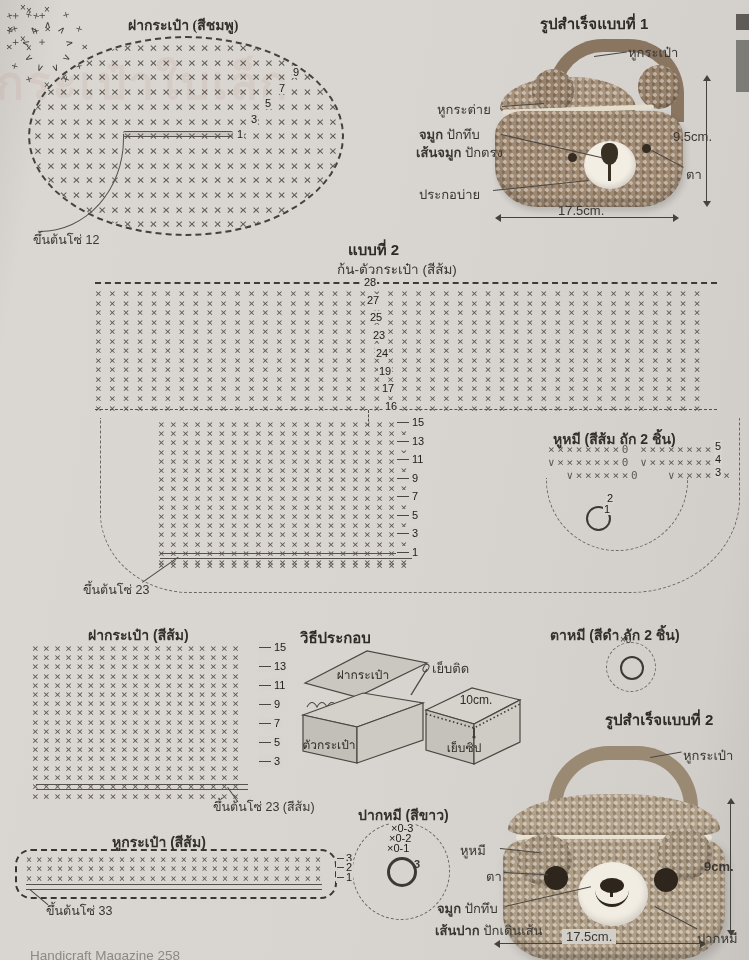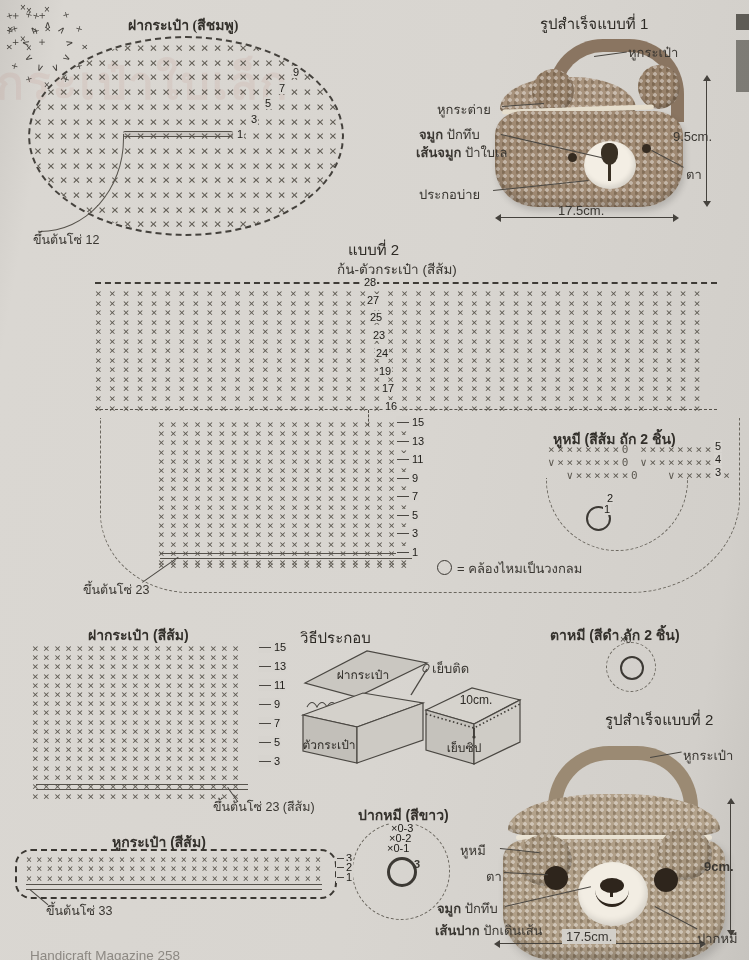--- a/index.html
+++ b/index.html
@@ -2,21 +2,21 @@
 <html><head>
 <meta charset="utf-8">
 <style>
   html,body{margin:0;padding:0;background:#9a978f;}
   #page{position:relative;width:749px;height:960px;overflow:hidden;
     background:linear-gradient(100deg,#ccc9c4 0%,#dad7d2 7%,#d8d5d0 55%,#d2cfca 90%,#c7c4bf 100%);
     font-family:"Liberation Sans",sans-serif;color:#3e3b36;}
   .abs{position:absolute;}
   .t{position:absolute;white-space:nowrap;font-size:13px;color:#3a3732;}
   .title{font-weight:bold;font-size:14px;color:#33302b;}
-  .big{font-weight:normal;font-size:15px;color:#2e2b26;}
+  .big{font-weight:bold;font-size:15px;color:#2e2b26;}
   .grid{position:absolute;font-family:"DejaVu Sans Mono",monospace;white-space:pre;color:#5d5951;}
   .numcol{position:absolute;}
   .numcol span{position:absolute;font-size:11px;line-height:12px;color:#22201c;background:#d7d4cf;padding:0 1px;white-space:nowrap;}
   .ticks span::before{content:"";display:inline-block;width:12px;height:1px;background:#4a4742;vertical-align:3px;margin-right:3px;}
   .sticks span::before{content:"";display:inline-block;width:7px;height:1px;background:#4a4742;vertical-align:3px;margin-right:2px;}
   .radial span{position:absolute;font-size:10px;color:#44413c;line-height:12px;}
   .lead{position:absolute;height:1px;background:#4a4742;transform-origin:0 0;}
   .mv{position:absolute;width:1px;background:#45423d;}
   .mv::before{content:"";position:absolute;top:-6px;left:-3.5px;border:4px solid transparent;border-bottom:6px solid #45423d;}
   .mv::after{content:"";position:absolute;bottom:-6px;left:-3.5px;border:4px solid transparent;border-top:6px solid #45423d;}
@@ -86,21 +86,21 @@
     <div class="t" style="left:203px;top:96px;">9.5cm.</div>
     <div class="mh" style="left:27px;top:184px;width:180px;"></div>
     <div class="t" style="left:88px;top:170px;">17.5cm.</div>
   </div>
   <div class="t" style="left:628px;top:42px;">หูกระเป๋า</div>
   <div class="lead" style="left:594px;top:56px;width:33px;transform:rotate(-8deg);"></div>
   <div class="t" style="left:437px;top:99px;">หูกระต่าย</div>
   <div class="lead" style="left:502px;top:106px;width:42px;transform:rotate(-4deg);"></div>
   <div class="t" style="left:419px;top:124px;"><b>จมูก</b> <span>ปักทึบ</span></div>
   <div class="lead" style="left:501px;top:134px;width:105px;transform:rotate(13deg);"></div>
-  <div class="t" style="left:416px;top:142px;"><b>เส้นจมูก</b> <span>ปัาใบเล</span></div>
+  <div class="t" style="left:416px;top:142px;"><b>เส้นจมูก</b> <span>ปักตรง</span></div>
   <div class="t" style="left:419px;top:184px;">ประกอบ่าย</div>
   <div class="lead" style="left:493px;top:190px;width:96px;transform:rotate(-6deg);"></div>
   <div class="t" style="left:686px;top:164px;">ตา</div>
   <div class="lead" style="left:652px;top:150px;width:36px;transform:rotate(28deg);"></div>
 
   <div class="t big" style="left:348px;top:238px;">แบบที่ 2</div>
   <div class="t" style="left:337px;top:258px;font-size:13.5px;">ก้น-ตัวกระเป๋า (สีส้ม)</div>
 
   <div class="abs" style="left:95px;top:282px;width:622px;border-top:2.5px dashed #3e3b36;"></div>
   <div class="grid" style="left:95px;top:289px;font-size:11px;line-height:9.55px;letter-spacing:7.3px;">××××××××××××××××××××××××××××××××××××××××××××
@@ -179,23 +179,20 @@
       <span style="left: 26px; top: 41px; transform: rotate(180deg);">×</span>
       <span style="left: 13.2721px; top: 35.7279px; transform: rotate(225deg);">×</span>
       <span style="left: 8px; top: 23px; transform: rotate(270deg);">×</span>
       <span style="left: 13.2721px; top: 10.2721px; transform: rotate(315deg);">×</span>
     </div>
   <div class="ring" style="left:586px;top:506px;width:21px;height:21px;"></div>
   <div class="numcol" style="left:606px;top:492px;">
       <span style="left: 0px; top: 0px;">2</span>
       <span style="left: -3px; top: 11px;">1</span>
     </div>
-  <div class="t" style="left:437px;top:558px;font-size:13px;">
-    <span class="circ-glyph"></span><span>=  คล้องไหมเป็นวงกลม</span>
-  </div>
 
   <div class="t title" style="left:88px;top:624px;">ฝากระเป๋า (สีส้ม)</div>
   <div class="grid" style="left:32px;top:644px;font-size:11px;line-height:9.2px;letter-spacing:4.5px;">×××××××××××××××××××
 ×××××××××××××××××××
 ×××××××××××××××××××
 ×××××××××××××××××××
 ×××××××××××××××××××
 ×××××××××××××××××××
 ×××××××××××××××××××
 ×××××××××××××××××××

